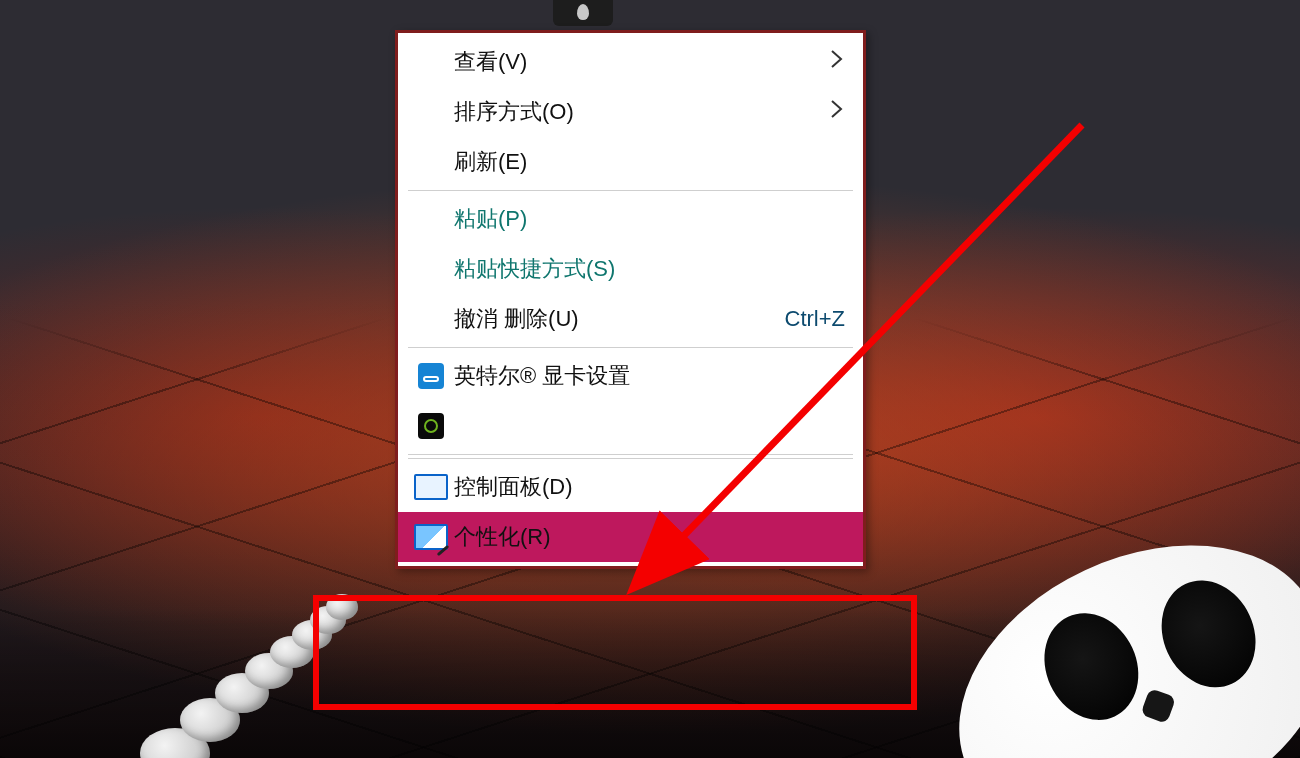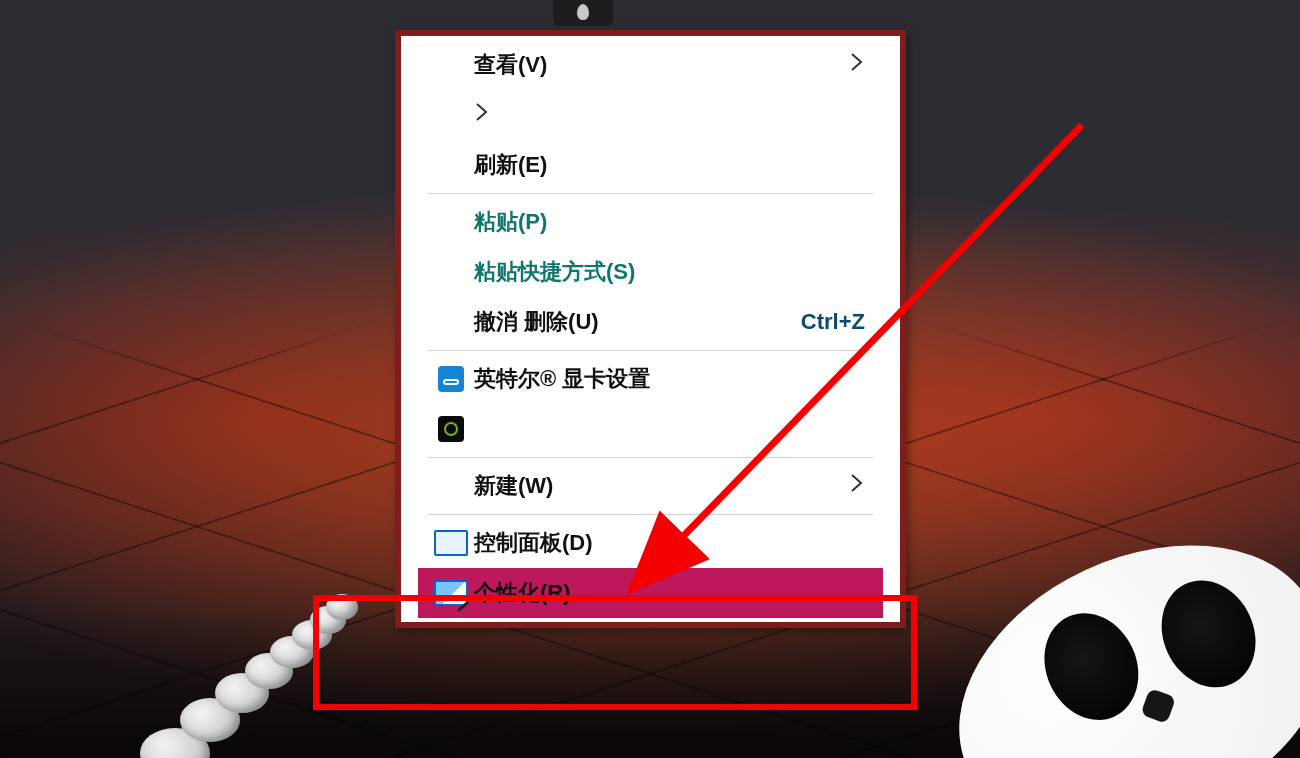--- a/index.html
+++ b/index.html
@@ -90,26 +90,25 @@
     box-shadow: inset -4px -4px 8px rgba(0,0,0,0.3);
   }
 
   
   .context-menu {
     position: absolute;
     left: 395px;
     top: 30px;
     width: 465px;
     background: #fff;
-    border: 6px solid #7f1d1d;
+    border: 3px solid #7f1d1d;
     box-shadow: 3px 3px 8px rgba(0,0,0,0.35);
     font-size: 22px;
     color: #111;
-    padding: 4px 17px;
-    font-weight: bold;
+    padding: 4px 0;
   }
   .menu-item {
     display: flex;
     align-items: center;
     height: 50px;
     padding: 0 18px 0 10px;
     position: relative;
   }
   .menu-item.hovered {
     background: #be185d;
@@ -252,20 +251,21 @@
 <div class="context-menu" id="context-menu">
     <div class="menu-item">
       <span class="icon-slot"></span>
       <span class="label">查看(V)</span>
       <span class="chevron"><svg width="16" height="22" viewBox="0 0 16 22">
           <path d="M3 3 L12 11 L3 19" fill="none" stroke="#333" stroke-width="2"></path>
         </svg></span>
     </div>
     <div class="menu-item">
       <span class="icon-slot"></span>
+      <span class="label">排序方式(O)</span>
       <span class="chevron"><svg width="16" height="22" viewBox="0 0 16 22">
           <path d="M3 3 L12 11 L3 19" fill="none" stroke="#333" stroke-width="2"></path>
         </svg></span>
     </div>
     <div class="menu-item">
       <span class="icon-slot"></span>
       <span class="label">刷新(E)</span>
     </div>
     <div class="separator"></div>
     <div class="menu-item disabled">
@@ -287,27 +287,20 @@
         <span class="ic-intel"></span>
       </span>
       <span class="label">英特尔® 显卡设置</span>
     </div>
     <div class="menu-item">
       <span class="icon-slot">
         <span class="ic-nvidia"></span>
       </span>
     </div>
     <div class="separator"></div>
-    <div class="menu-item">
-      <span class="icon-slot"></span>
-      <span class="label">新建(W)</span>
-      <span class="chevron"><svg width="16" height="22" viewBox="0 0 16 22">
-          <path d="M3 3 L12 11 L3 19" fill="none" stroke="#333" stroke-width="2"></path>
-        </svg></span>
-    </div>
     <div class="separator"></div>
     <div class="menu-item">
       <span class="icon-slot">
         <span class="ic-display"></span>
       </span>
       <span class="label">控制面板(D)</span>
     </div>
     <div class="menu-item hovered">
       <span class="icon-slot">
         <span class="ic-personalize"></span>

